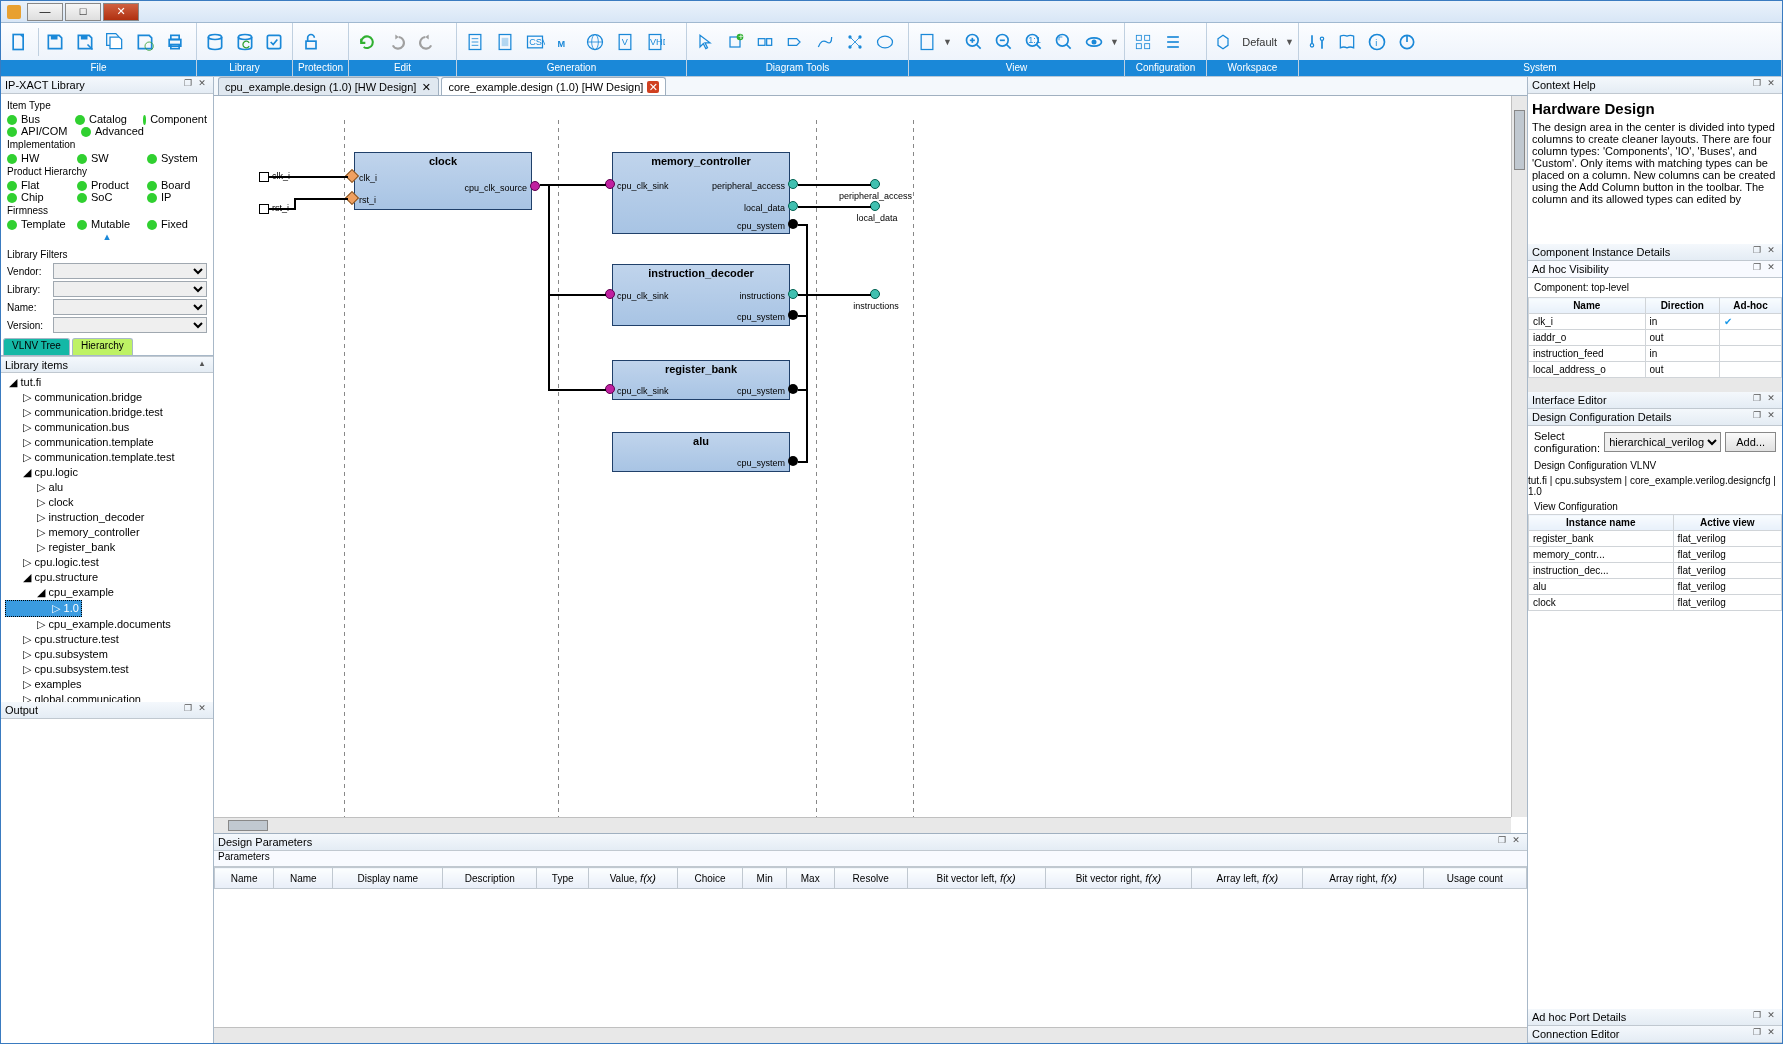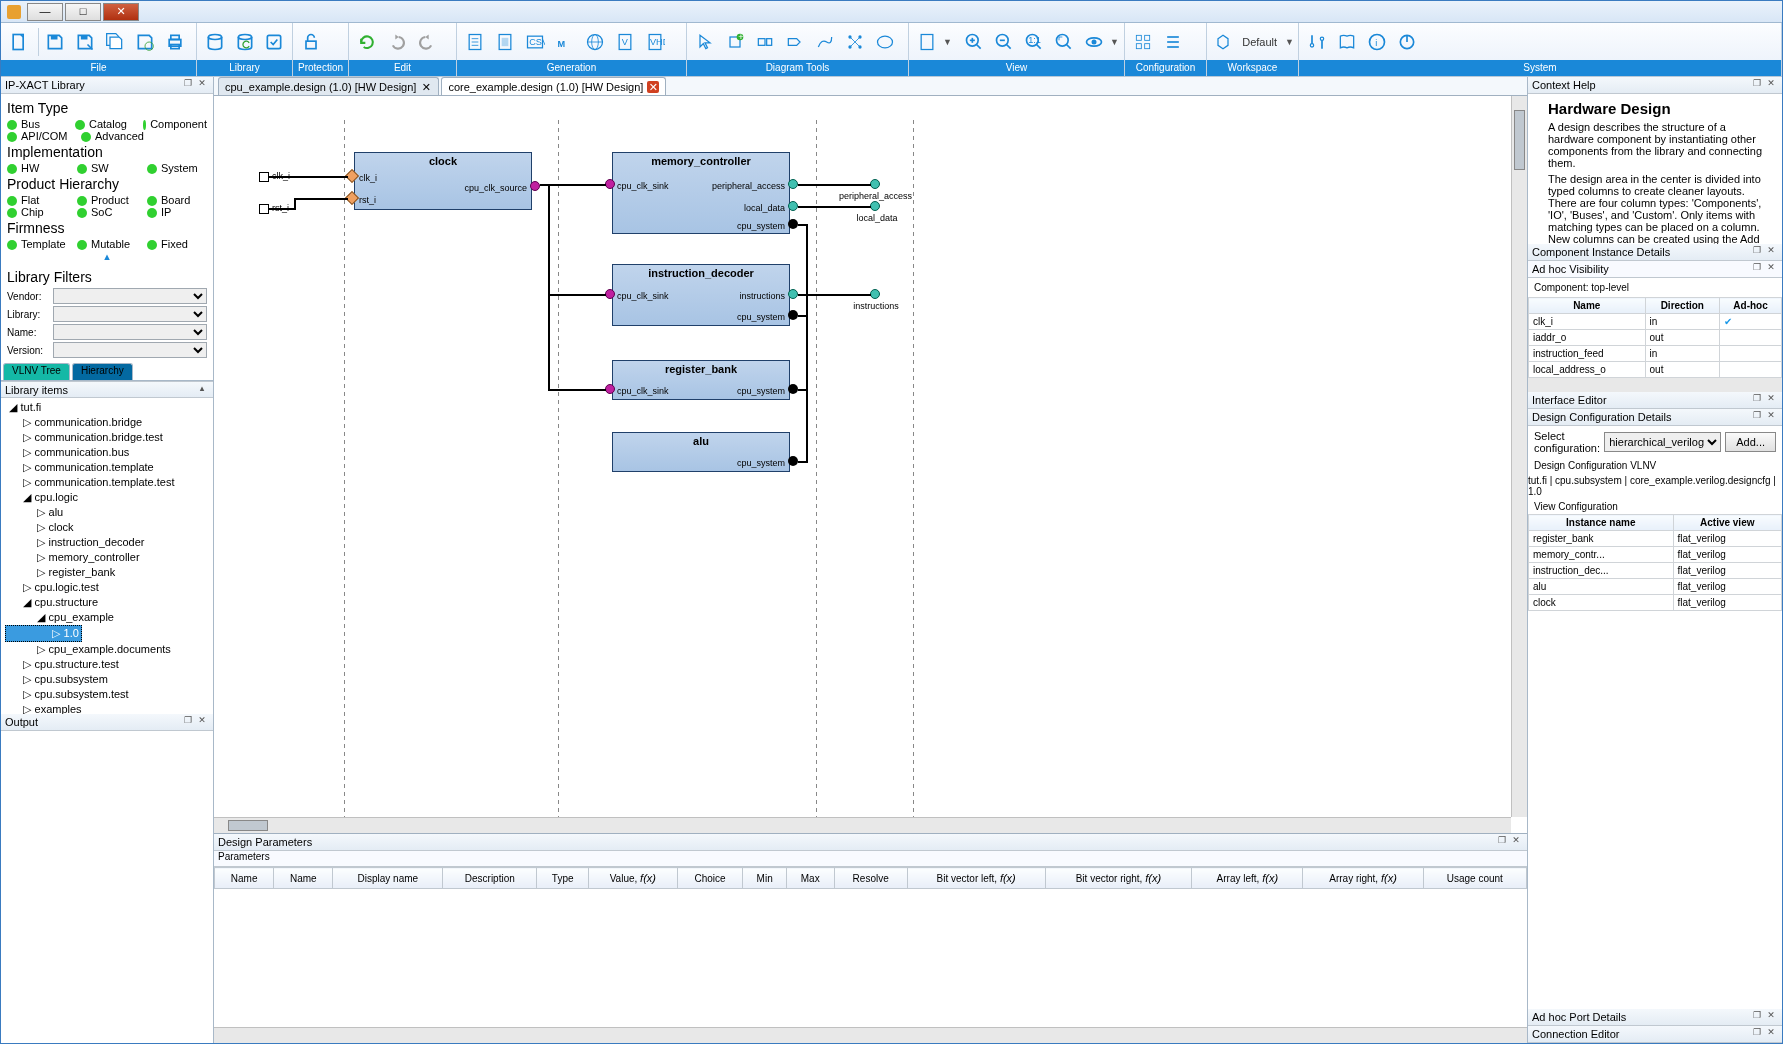--- a/index.html
+++ b/index.html
@@ -19,29 +19,29 @@
 .tbtn { width:28px; height:28px; display:flex; align-items:center; justify-content:center; border-radius:3px; cursor:pointer; }
 .tbtn svg { width:20px; height:20px; }
 .tool-text { padding:0 6px; color:#333; }
 
 .main-layout { flex:1; display:flex; overflow:hidden; }
 .left-pane { width:213px; display:flex; flex-direction:column; border-right:1px solid #a8b8c8; }
 .panel-title { height:17px; background:linear-gradient(#f4f8fc,#e4ecf4); border-bottom:1px solid #c0c8d0; display:flex; align-items:center; padding:0 4px; font-size:10px; }
 .panel-title .spacer { flex:1; }
 .panel-title .pbtn { width:14px; height:14px; text-align:center; cursor:pointer; font-size:9px; color:#555; }
 .cat-section { padding:4px 6px; }
-.cat-heading { font-size:14px; color:#000; margin:2px 0; }
+.cat-heading { font-size:10px; color:#000; margin:2px 0; }
 .cat-row { display:flex; gap:10px; }
 .cat-item { display:flex; align-items:flex-end; gap:4px; width:64px; cursor:pointer; }
 .cat-dot { width:10px; height:10px; border-radius:50%; background:#30d030; }
 .lf-row { display:flex; align-items:center; padding:1px 6px; gap:4px; }
 .lf-row label { width:42px; font-size:10px; }
 .lf-row select, .lf-row input { flex:1; height:16px; border:1px solid #a0a8b0; font-size:10px; }
 .lib-tabs { display:flex; height:18px; border-bottom:1px solid #a8b8c8; padding-left:2px; gap:2px; }
-.lib-tab { padding:1px 8px; background:#0369a1; border:1px solid #a8b8c8; border-bottom:none; border-radius:3px 3px 0 0; font-size:10px; cursor:pointer; }
+.lib-tab { padding:1px 8px; background:#bef264; border:1px solid #a8b8c8; border-bottom:none; border-radius:3px 3px 0 0; font-size:10px; cursor:pointer; }
 .lib-tab.active { background:#14b8a6; }
 .tree { flex:1; overflow:auto; padding:2px 4px; background:#fff; font-size:11px; }
 .tree-item { padding:1px 2px; white-space:nowrap; cursor:pointer; }
 .tree-item.sel { background:#3a9be0; color:#fff; border:1px dotted #000; display:inline-block; }
 .output-pane { flex:1; background:#fff; }
 
 .center-pane { flex:1; display:flex; flex-direction:column; overflow:hidden; }
 .doc-tabs { height:19px; background:#f4f8fc; display:flex; padding-left:4px; gap:2px; border-bottom:1px solid #a0b0c0; }
 .doc-tab { padding:1px 6px; background:#e0e8f0; border:1px solid #a0b0c0; border-bottom:none; border-radius:3px 3px 0 0; font-size:10px; display:flex; align-items:center; gap:4px; cursor:pointer; }
 .doc-tab.active { background:#fff; }
@@ -71,21 +71,21 @@
 .scroll-thumb { position:absolute; background:#c0c8d0; border:1px solid #888; }
 
 .params-panel { height:210px; border-top:1px solid #a0b0c0; display:flex; flex-direction:column; }
 .params-sub { height:16px; padding:0 4px; font-size:10px; background:#f8faff; border-bottom:1px solid #c0c8d0; }
 .params-table { flex:1; overflow:auto; }
 .params-table table { width:100%; border-collapse:collapse; }
 .params-table th { border:1px solid #c0c8d0; background:linear-gradient(#fcfeff,#e8eef8); padding:4px 6px; font-weight:normal; font-size:10px; }
 .params-table th .fx { font-style:italic; }
 
 .right-pane { width:255px; border-left:1px solid #a8b8c8; display:flex; flex-direction:column; overflow:hidden; }
-.help-body { padding:6px 20px; font-size:10px; overflow:auto; height:150px; }
+.help-body { padding:6px 4px; font-size:10px; overflow:auto; height:150px; }
 .help-body h2 { font-size:15px; font-weight:bold; margin-bottom:4px; }
 .det-table { width:100%; border-collapse:collapse; }
 .det-table th, .det-table td { border:1px solid #d0d4d8; padding:2px 4px; font-size:10px; text-align:left; }
 .det-table th { background:linear-gradient(#f8fcff,#e8f0fa); text-align:center; }
 .config-row { padding:4px 6px; display:flex; align-items:center; gap:4px; font-size:10px; }
 .config-row select { flex:1; height:20px; border:1px solid #888; }
 .config-row button { height:20px; padding:0 10px; border:1px solid #888; background:linear-gradient(#fafafa,#e0e0e0); cursor:pointer; }
 .vlnv { padding:2px 6px; font-size:10px; }
 .check { color:#1a98e8; text-align:center; }
 </style>
@@ -688,21 +688,20 @@
 
     <div class="right-pane">
       <div class="panel-title">
         <span>Context Help</span>
         <span class="spacer"></span>
         <span class="pbtn">❐</span>
         <span class="pbtn">✕</span>
       </div>
       <div class="help-body">
         <h2>Hardware Design</h2>
-        <p style="margin:4px 0">A design describes the structure of a hardware component by instantiating other components from the library and connecting them.</p>
         <p>The design area in the center is divided into typed columns to create cleaner layouts. There are four column types: 'Components', 'IO', 'Buses', and 'Custom'. Only items with matching types can be placed on a column. New columns can be created using the Add Column button in the toolbar. The column and its allowed types can edited by</p>
       </div>
 
       <div class="panel-title">
         <span>Component Instance Details</span>
         <span class="spacer"></span>
         <span class="pbtn">❐</span>
         <span class="pbtn">✕</span>
       </div>
       <div class="panel-title" style="background:#f8faff">

